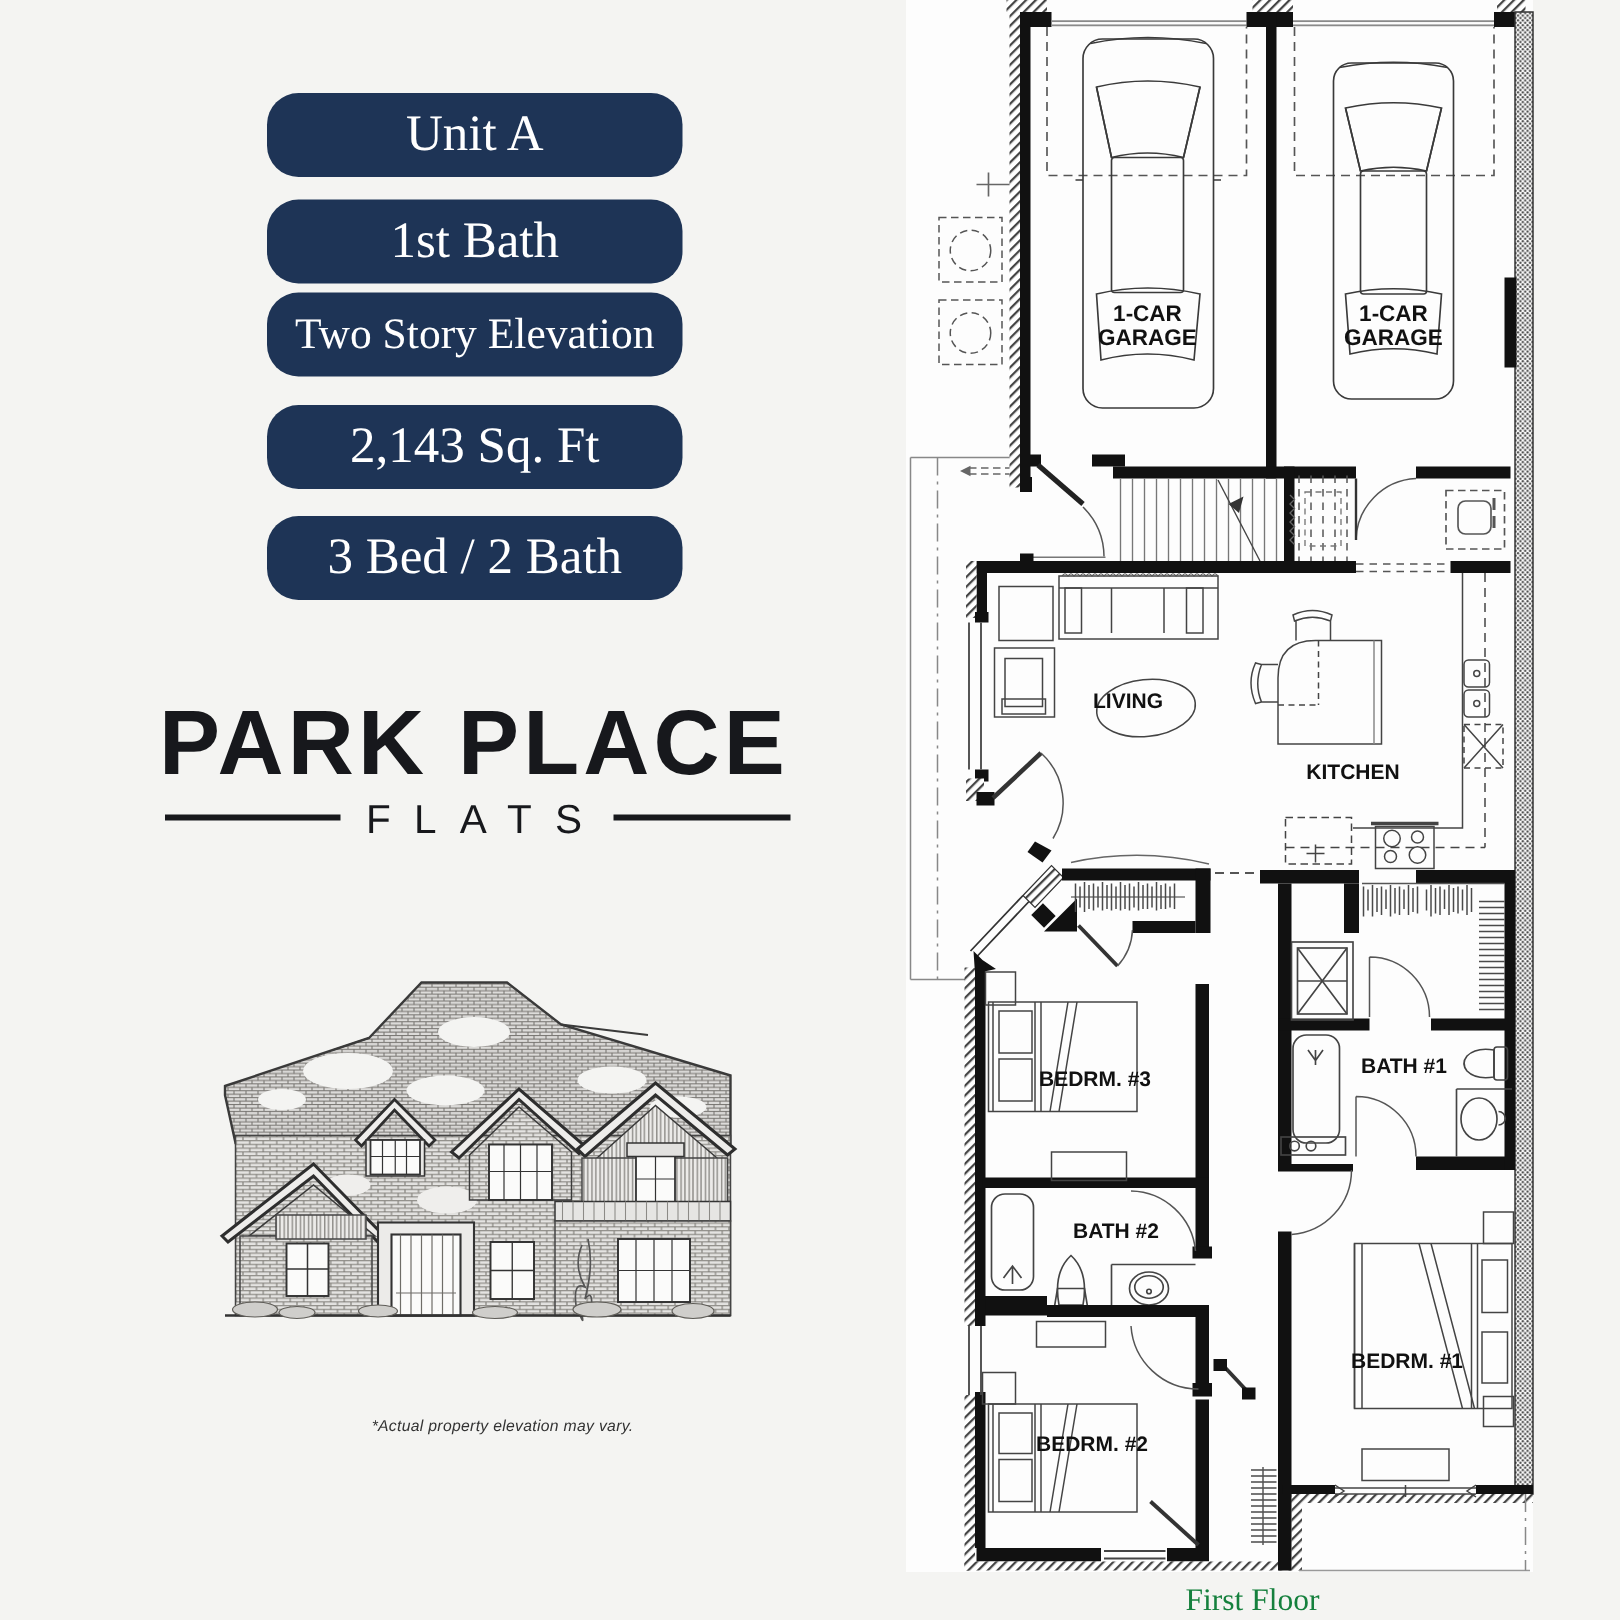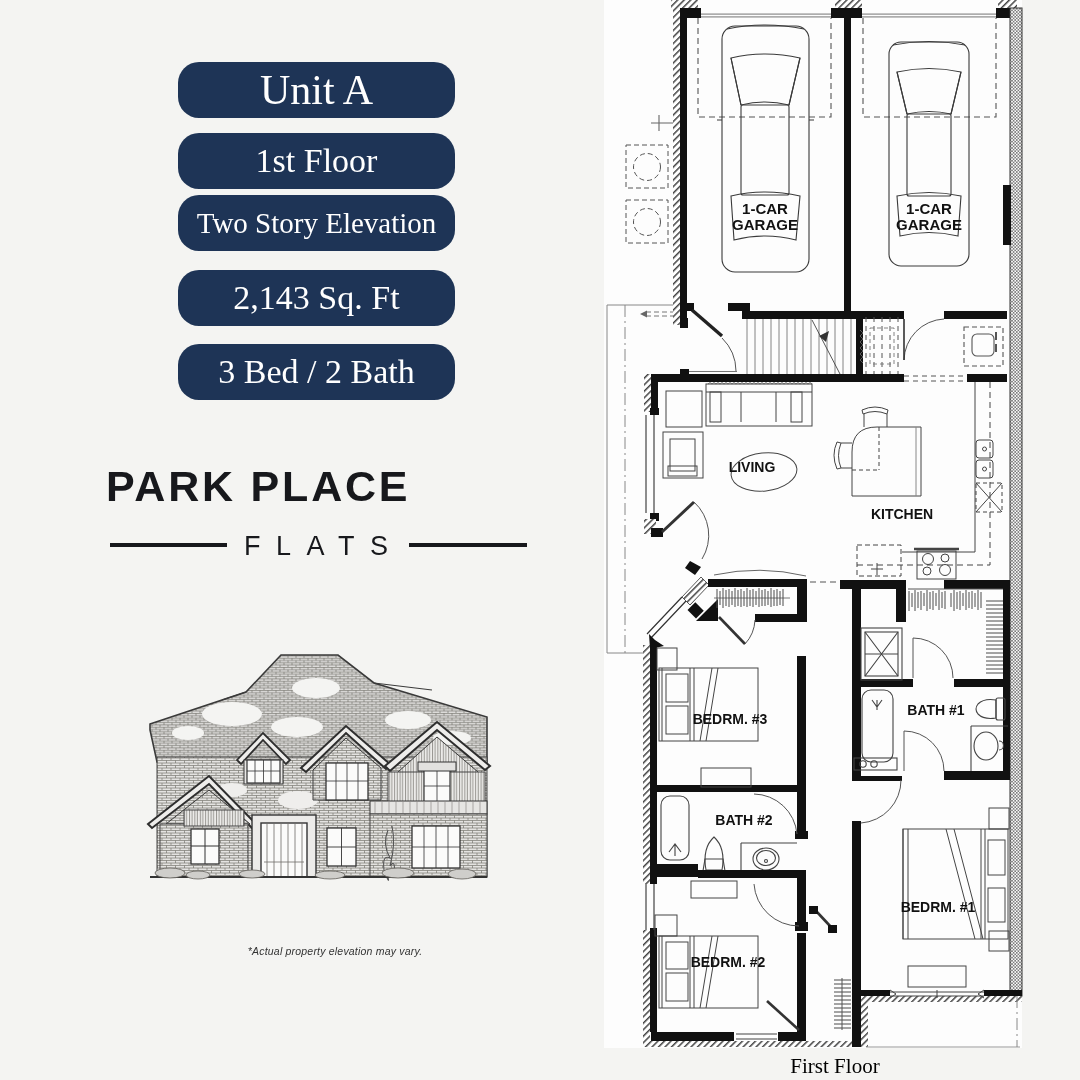--- a/index.html
+++ b/index.html
@@ -1,36 +1,36 @@
 <!DOCTYPE html>
 <html><head>
 <meta charset="utf-8">
 <style>
   html,body{margin:0;padding:0;}
   body{width:1080px;height:1080px;background:#f4f4f2;position:relative;overflow:hidden;-webkit-font-smoothing:antialiased;
        font-family:"Liberation Sans", sans-serif;}
   .pill{position:absolute;left:178px;width:277px;height:56px;background:#1e3456;border-radius:21px;
         color:#fff;font-family:"Liberation Serif",serif;display:flex;align-items:center;justify-content:center;}
   .logo{position:absolute;left:106px;top:465px;width:440px;color:#17181c;white-space:nowrap;
-        font-family:"Liberation Sans",sans-serif;font-weight:bold;font-size:43px;letter-spacing:2.8px;line-height:1;}
+        font-family:"Liberation Sans",sans-serif;font-weight:bold;font-size:61px;letter-spacing:2.8px;line-height:1;}
   .lnl,.lnr{position:absolute;top:543px;height:3.5px;background:#17181c;}
   .flatstx{position:absolute;left:244px;top:531px;color:#17181c;white-space:nowrap;
         font-family:"Liberation Sans",sans-serif;font-size:27px;letter-spacing:15.5px;}
   .caption{position:absolute;left:125px;top:897px;width:420px;text-align:center;
            font-style:italic;font-size:10.5px;color:#333;letter-spacing:0.2px;margin-top:48px;}
   .firstfloor{position:absolute;left:700px;top:1054px;width:270px;text-align:center;
-              font-family:"Liberation Serif",serif;font-size:21px;color:#000000;}
+              font-family:"Liberation Serif",serif;font-size:21px;color:#15803d;}
   svg text{font-family:"Liberation Sans",sans-serif;}
 </style>
 </head>
 <body>
 
-<div class="pill" style="top:62px;font-size:42px;">Unit A</div>
-
-<div class="pill" style="top:133px;font-size:34px;">1st Floor</div>
+<div class="pill" style="top:62px;font-size:34px;">Unit A</div>
+
+<div class="pill" style="top:133px;font-size:34px;">1st Bath</div>
 
 <div class="pill" style="top:195px;font-size:29px;">Two Story Elevation</div>
 
 <div class="pill" style="top:270px;font-size:34px;">2,143 Sq. Ft</div>
 
 <div class="pill" style="top:344px;font-size:34px;">3 Bed / 2 Bath</div>
 
 <div class="logo">PARK PLACE</div>
 
 <div class="lnl" style="left:110px;width:117px;"></div>

